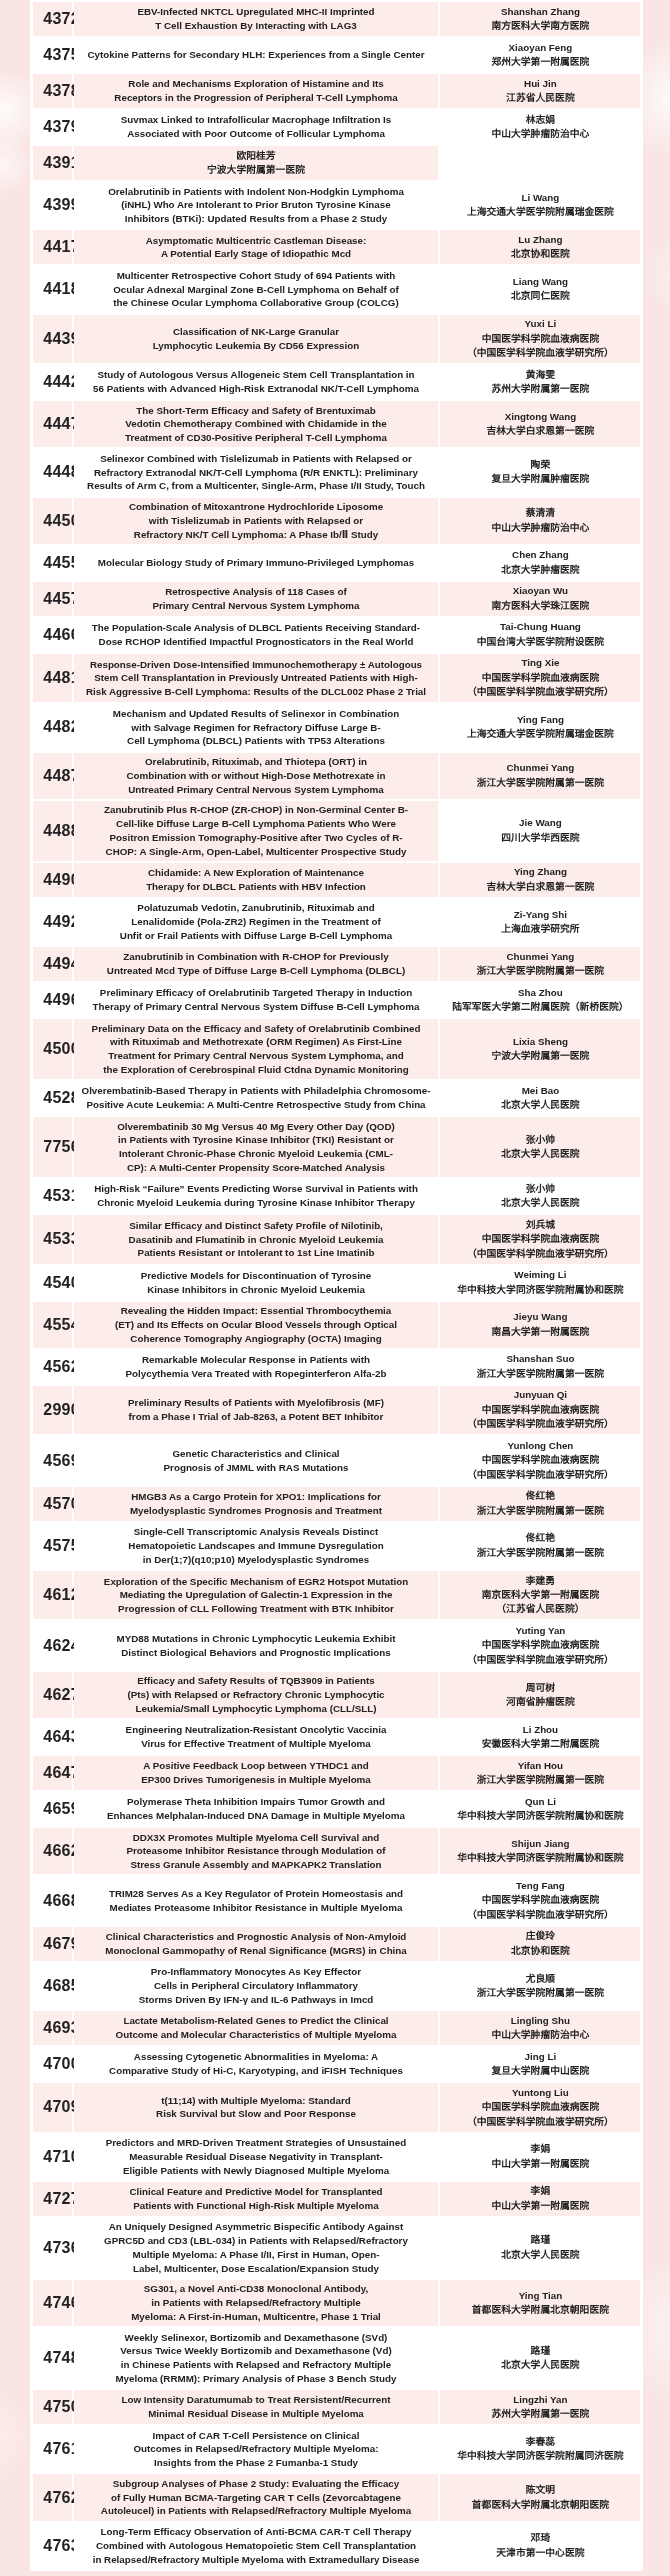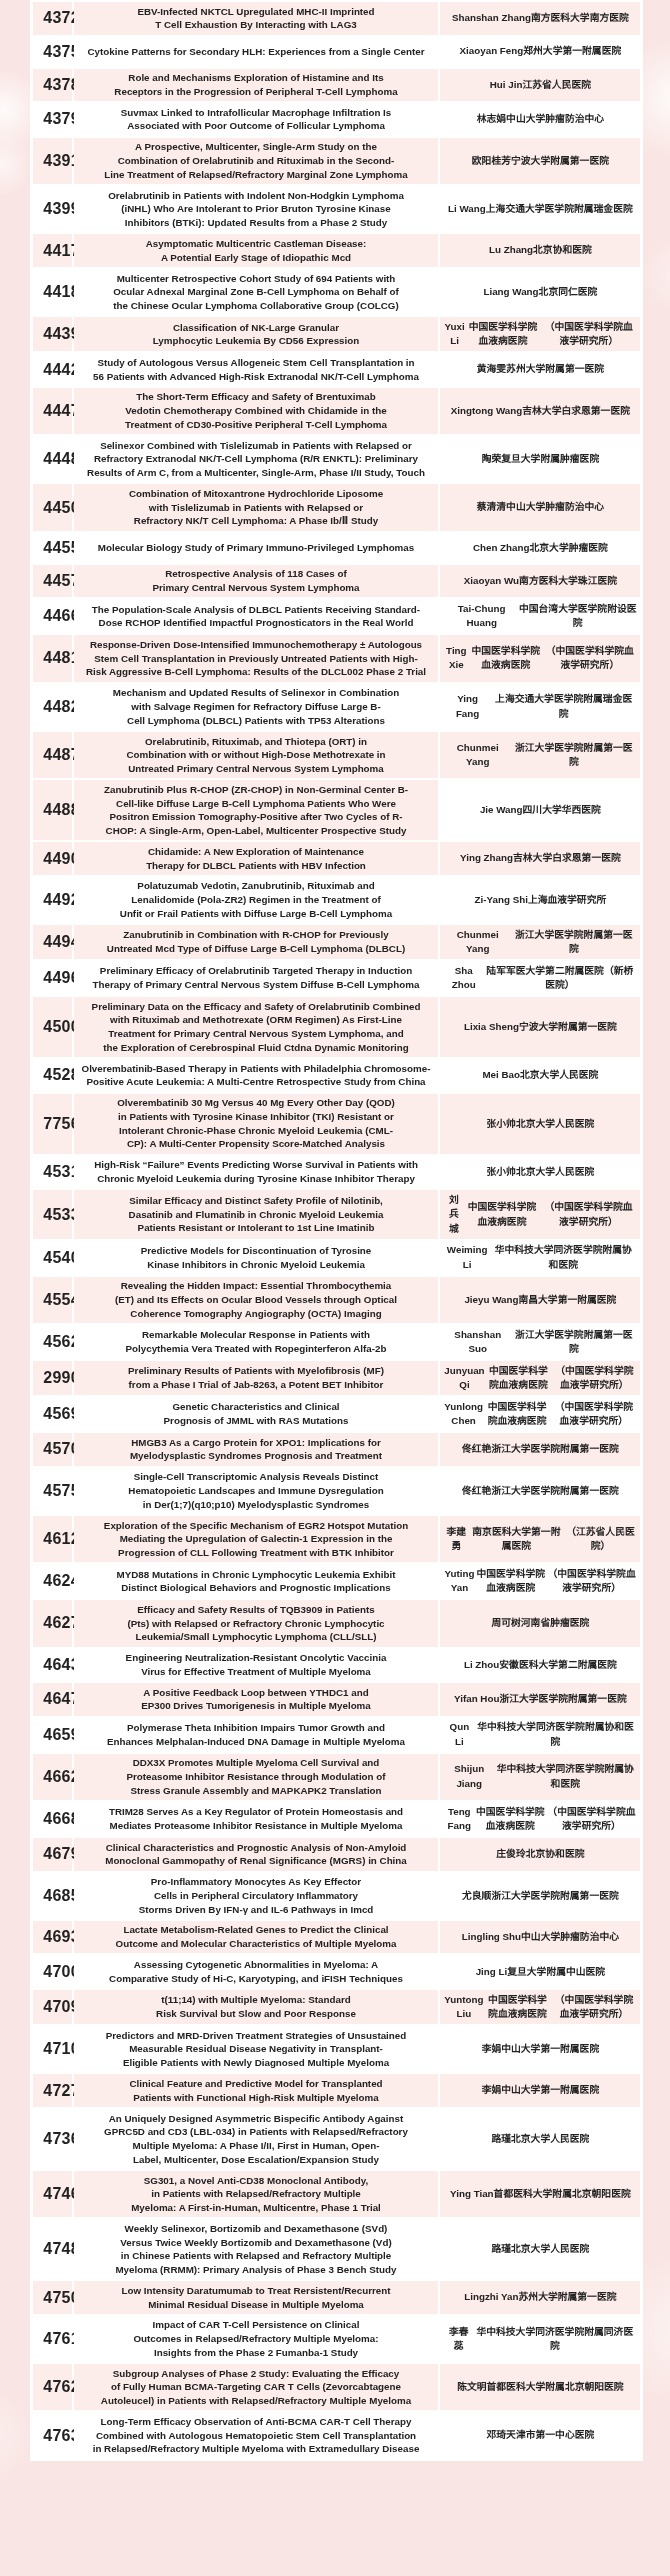--- a/index.html
+++ b/index.html
@@ -49,21 +49,21 @@
     padding-left: 19px;
   }
   .title-cell {
     font-size: 9.8px;
     font-weight: 700;
     line-height: 13.7px;
     padding: 2.6px 6.5px;
     text-wrap: balance;
   }
   .author-cell {
-    flex-direction: row;
+    flex-direction: column;
     font-size: 9.8px;
     font-weight: 600;
     line-height: 14.4px;
     padding: 2.6px 3.9px;
   }
   .aff:empty, .aff2:empty { display: none; }
 </style>
 </head>
 <body style="background-color: rgb(249, 229, 227); color: rgb(34, 34, 34);">
 
@@ -99,21 +99,20 @@
     <div class="cell id-cell white">4379</div>
     <div class="cell title-cell white">Suvmax Linked to Intrafollicular Macrophage Infiltration Is Associated with Poor Outcome of Follicular Lymphoma</div>
     <div class="cell author-cell white">
       <div class="name">林志娟</div>
       <div class="aff">中山大学肿瘤防治中心</div>
 
     </div>
   </div>
     <div class="row">
     <div class="cell id-cell pink">4391</div>
-    <div class="cell title-cell pink">A Prospective, Multicenter, Single-Arm Study on the Combination of Orelabrutinib and Rituximab in the Second-Line Treatment of Relapsed/Refractory Marginal Zone Lymphoma</div>
     <div class="cell author-cell pink">
       <div class="name">欧阳桂芳</div>
       <div class="aff">宁波大学附属第一医院</div>
 
     </div>
   </div>
     <div class="row">
     <div class="cell id-cell white">4399</div>
     <div class="cell title-cell white">Orelabrutinib in Patients with Indolent Non-Hodgkin Lymphoma (iNHL) Who Are Intolerant to Prior Bruton Tyrosine Kinase Inhibitors (BTKi): Updated Results from a Phase 2 Study</div>
     <div class="cell author-cell white">

